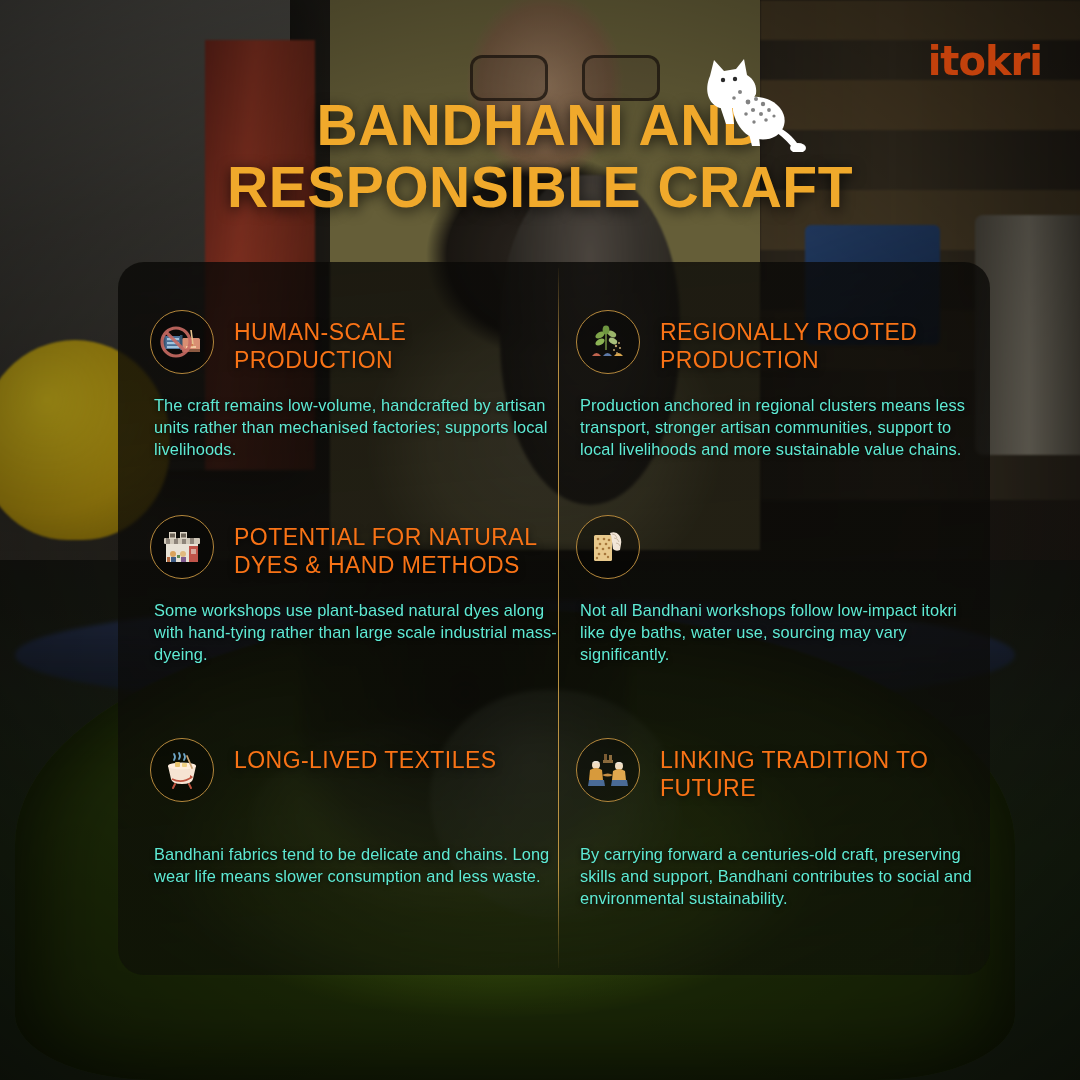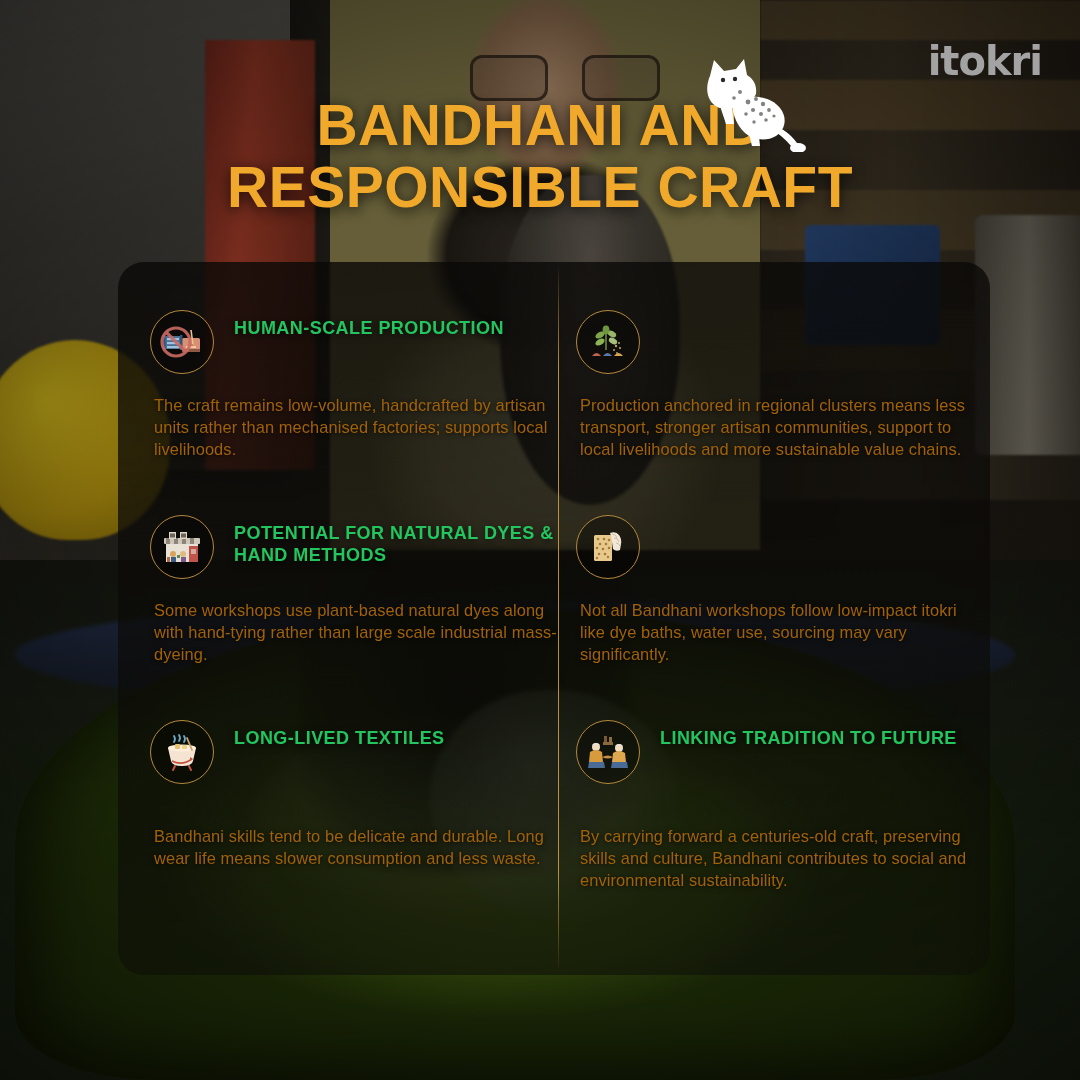--- a/index.html
+++ b/index.html
@@ -129,21 +129,21 @@
     background:radial-gradient(ellipse 78% 70% at 50% 48%, transparent 45%, rgba(0,0,0,.55) 100%);
   }
   .bg-tint { position:absolute; inset:0; background:rgba(8,6,4,.30); }
 
   
   #header { position:absolute; left:0; top:0; width:1080px; height:250px; }
 
   #logo {
     position:absolute; right:38px; top:38px;
     font-size:40px; font-weight:700; letter-spacing:-1px;
-    color:#a3a3a3; font-family:"DejaVu Sans", sans-serif;
+    color:#c2410c; font-family:"DejaVu Sans", sans-serif;
   }
 
   #title {
     position:absolute; left:0; top:95px; width:1080px;
     text-align:center; color:#F0A92B;
     font-size:57px; font-weight:800; line-height:1.08;
     letter-spacing:.5px; text-transform:uppercase;
     text-shadow:0 3px 14px rgba(0,0,0,.75);
   }
   #title .l { display:block; }
@@ -162,38 +162,38 @@
     background:linear-gradient(180deg, rgba(200,150,60,.05), rgba(214,166,74,.85) 14%, rgba(214,166,74,.85) 86%, rgba(200,150,60,.05));
   }
 
   .grid { position:absolute; left:118px; top:262px; width:872px; height:713px; }
 
   .card { position:absolute; width:410px; }
   .col-l { left:32px; }
   .col-r { left:458px; }
   .row-1 { top:48px; }
   .row-2 { top:253px; }
-  .row-3 { top:458px; }
+  .row-3 { top:476px; }
 
   .card-head { display:flex; align-items:flex-start; gap:20px; }
   .icon-ring {
     flex:0 0 auto; width:64px; height:64px; border-radius:50%;
     border:1.6px solid #b5883c;
     background:rgba(0,0,0,.35);
     display:flex; align-items:center; justify-content:center;
     overflow:hidden;
   }
   .card-title {
-    color:#22c55e; font-size:18px; font-weight:700; line-height:1.22;
+    color:#f97316; font-size:23px; font-weight:400; line-height:1.22;
     letter-spacing:.45px; text-transform:uppercase; padding-top:8px;
     text-shadow:0 2px 7px rgba(0,0,0,.7);
     max-width:320px;
   }
   .card-body {
-    margin-top:21px; color:#a16207; font-size:16.4px; line-height:1.33;
+    margin-top:21px; color:#5eead4; font-size:16.4px; line-height:1.33;
     letter-spacing:.1px; text-shadow:0 1px 5px rgba(0,0,0,.85);
   }
   .col-l .card-body { padding-left:4px; }
   .col-r .card-body { padding-left:4px; }
   .row-3 .card-body { margin-top:42px; }
 </style>
 </head>
 <body>
 
 <div id="bg">
@@ -301,20 +301,21 @@
               <circle cx="33" cy="23" r="1"></circle>
             <circle cx="28" cy="30" r="1"></circle>
               <circle cx="34" cy="28" r="1.1"></circle>
             <circle cx="31" cy="33" r=".9"></circle>
           </g>
           <path d="M6 36 q4.5 -6 9 0 Z" fill="#c1644f"></path>
           <path d="M17 36 q4.5 -6 9 0 Z" fill="#5d79a8"></path>
           <path d="M28 36 q4.5 -6 9 0 Z" fill="#d9a64e"></path>
         </svg>
       </div>
+      <div class="card-title">REGIONALLY ROOTED PRODUCTION</div>
     </div>
     <div class="card-body">Production anchored in regional clusters means less transport, stronger artisan communities, support to local livelihoods and more sustainable value chains.</div>
   </div>
 
   <div class="card col-l row-2">
     <div class="card-head">
       <div class="icon-ring">
         <svg width="46" height="46" viewBox="0 0 46 46">
           <rect x="7" y="20" width="32" height="18" fill="#e8e2d6"></rect>
           <rect x="5" y="14" width="36" height="6" rx="1" fill="#cfc7b8"></rect>
@@ -386,21 +387,21 @@
           <rect x="15" y="14" width="5" height="5" rx="1" fill="#e8c36e"></rect>
           <rect x="22" y="15" width="5" height="4" rx="1" fill="#f0d184"></rect>
           <path d="M27 8 L32 20" stroke="#c9a271" stroke-width="1.8" stroke-linecap="round"></path>
           <path d="M12 31 q10 5 20 -2" stroke="#c0543f" stroke-width="1.6" fill="none"></path>
           <path d="M30 27 l3 2 l-3 2 Z" fill="#c0543f"></path>
           <path d="M15 36 l-2 4 M29 36 l2 4" stroke="#c0543f" stroke-width="2" stroke-linecap="round"></path>
         </svg>
       </div>
       <div class="card-title">LONG-LIVED TEXTILES</div>
     </div>
-    <div class="card-body">Bandhani skills tend to be delicate and durable. Long wear life means slower consumption and less waste.</div>
+    <div class="card-body">Bandhani fabrics tend to be delicate and chains. Long wear life means slower consumption and less waste.</div>
   </div>
 
   <div class="card col-r row-3">
     <div class="card-head">
       <div class="icon-ring">
         <svg width="44" height="44" viewBox="0 0 44 44">
           <rect x="17" y="12" width="10" height="3" fill="#8a6a3c"></rect>
           <rect x="18" y="6" width="3" height="6" fill="#7a5a32"></rect>
           <rect x="23" y="7" width="3" height="5" fill="#8d6c3e"></rect>
           <circle cx="10" cy="17" r="4" fill="#f0dcc0"></circle>
@@ -409,16 +410,16 @@
           <path d="M3 32 l15 0 l1 6 l-17 0 Z" fill="#4a6b96"></path>
           <circle cx="33" cy="18" r="4" fill="#f0dcc0"></circle>
           <path d="M29 16 q4 -4 8 0 q-4 -1 -8 0 Z" fill="#e8e4de"></path>
           <path d="M27 23 q6 -4 12 0 l1 9 l-14 0 Z" fill="#e0a84e"></path>
           <path d="M26 32 l15 0 l1 6 l-17 0 Z" fill="#4a6b96"></path>
           <path d="M16 27 q6 -3 11 0 q-5 3 -11 0 Z" fill="#c98f45"></path>
         </svg>
       </div>
       <div class="card-title">LINKING TRADITION TO FUTURE</div>
     </div>
-    <div class="card-body">By carrying forward a centuries-old craft, preserving skills and culture, Bandhani contributes to social and environmental sustainability.</div>
+    <div class="card-body">By carrying forward a centuries-old craft, preserving skills and support, Bandhani contributes to social and environmental sustainability.</div>
   </div>
 
 </div>
 
 </body></html>

